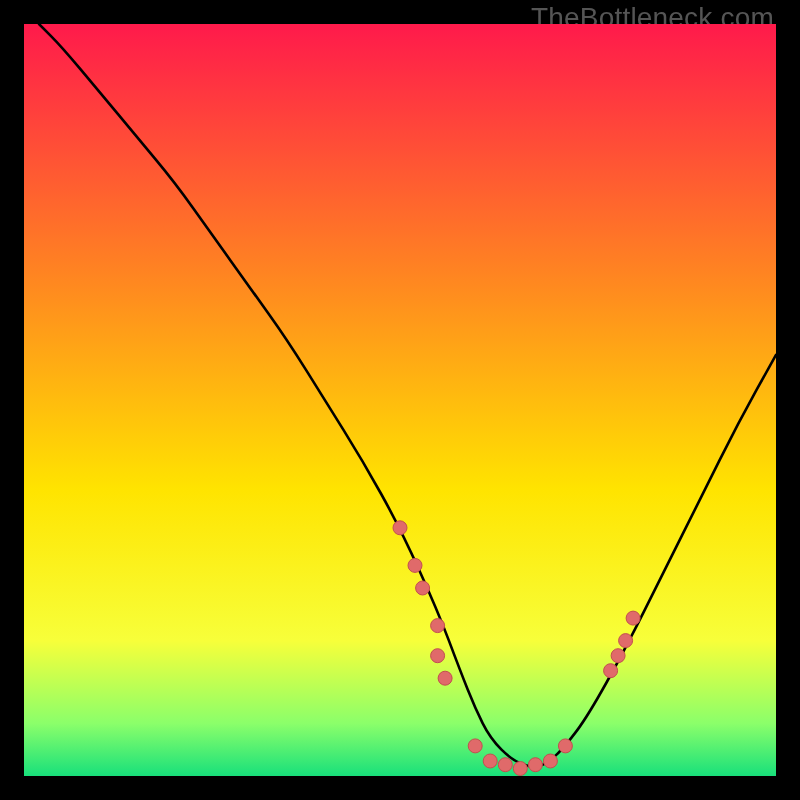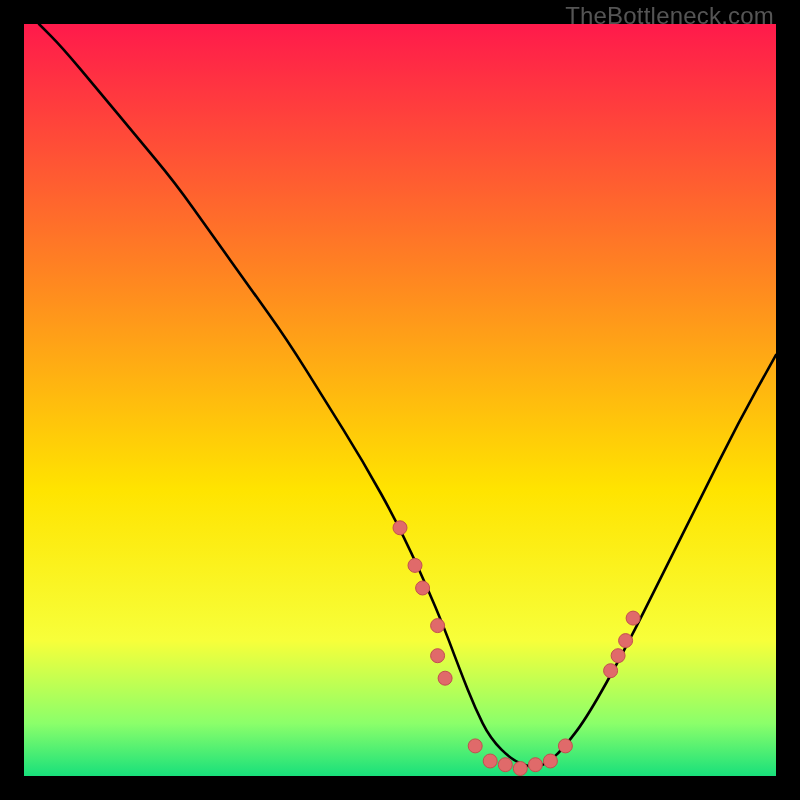--- a/index.html
+++ b/index.html
@@ -24,21 +24,21 @@
     left: 0;
     top: 0;
     width: 752px;
     height: 752px;
   }
   .watermark {
     position: absolute;
     top: 2px;
     right: 26px;
     color: #555;
-    font-size: 24px;
+    font-size: 28px;
     font-weight: 500;
     letter-spacing: 0.2px;
     user-select: none;
   }
 </style>
 </head>
 <body>
 
 <div class="watermark">TheBottleneck.com</div>
 

